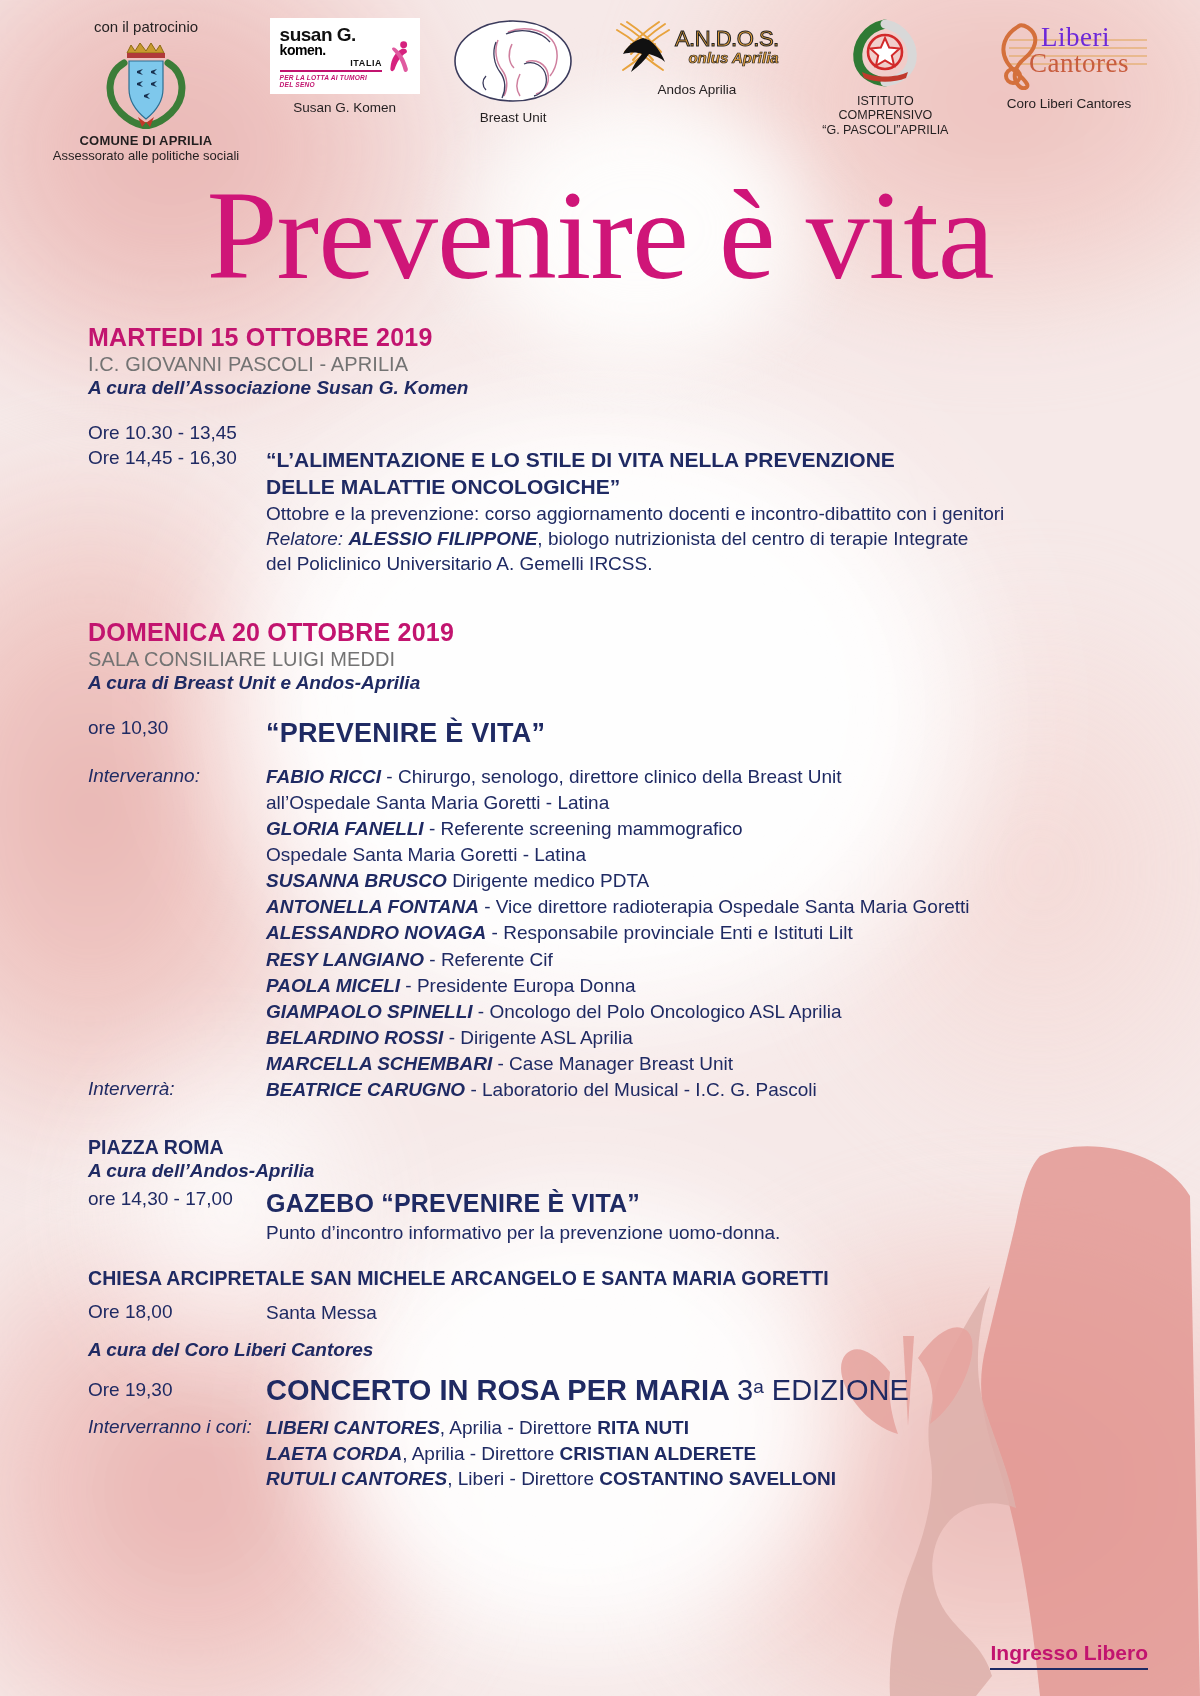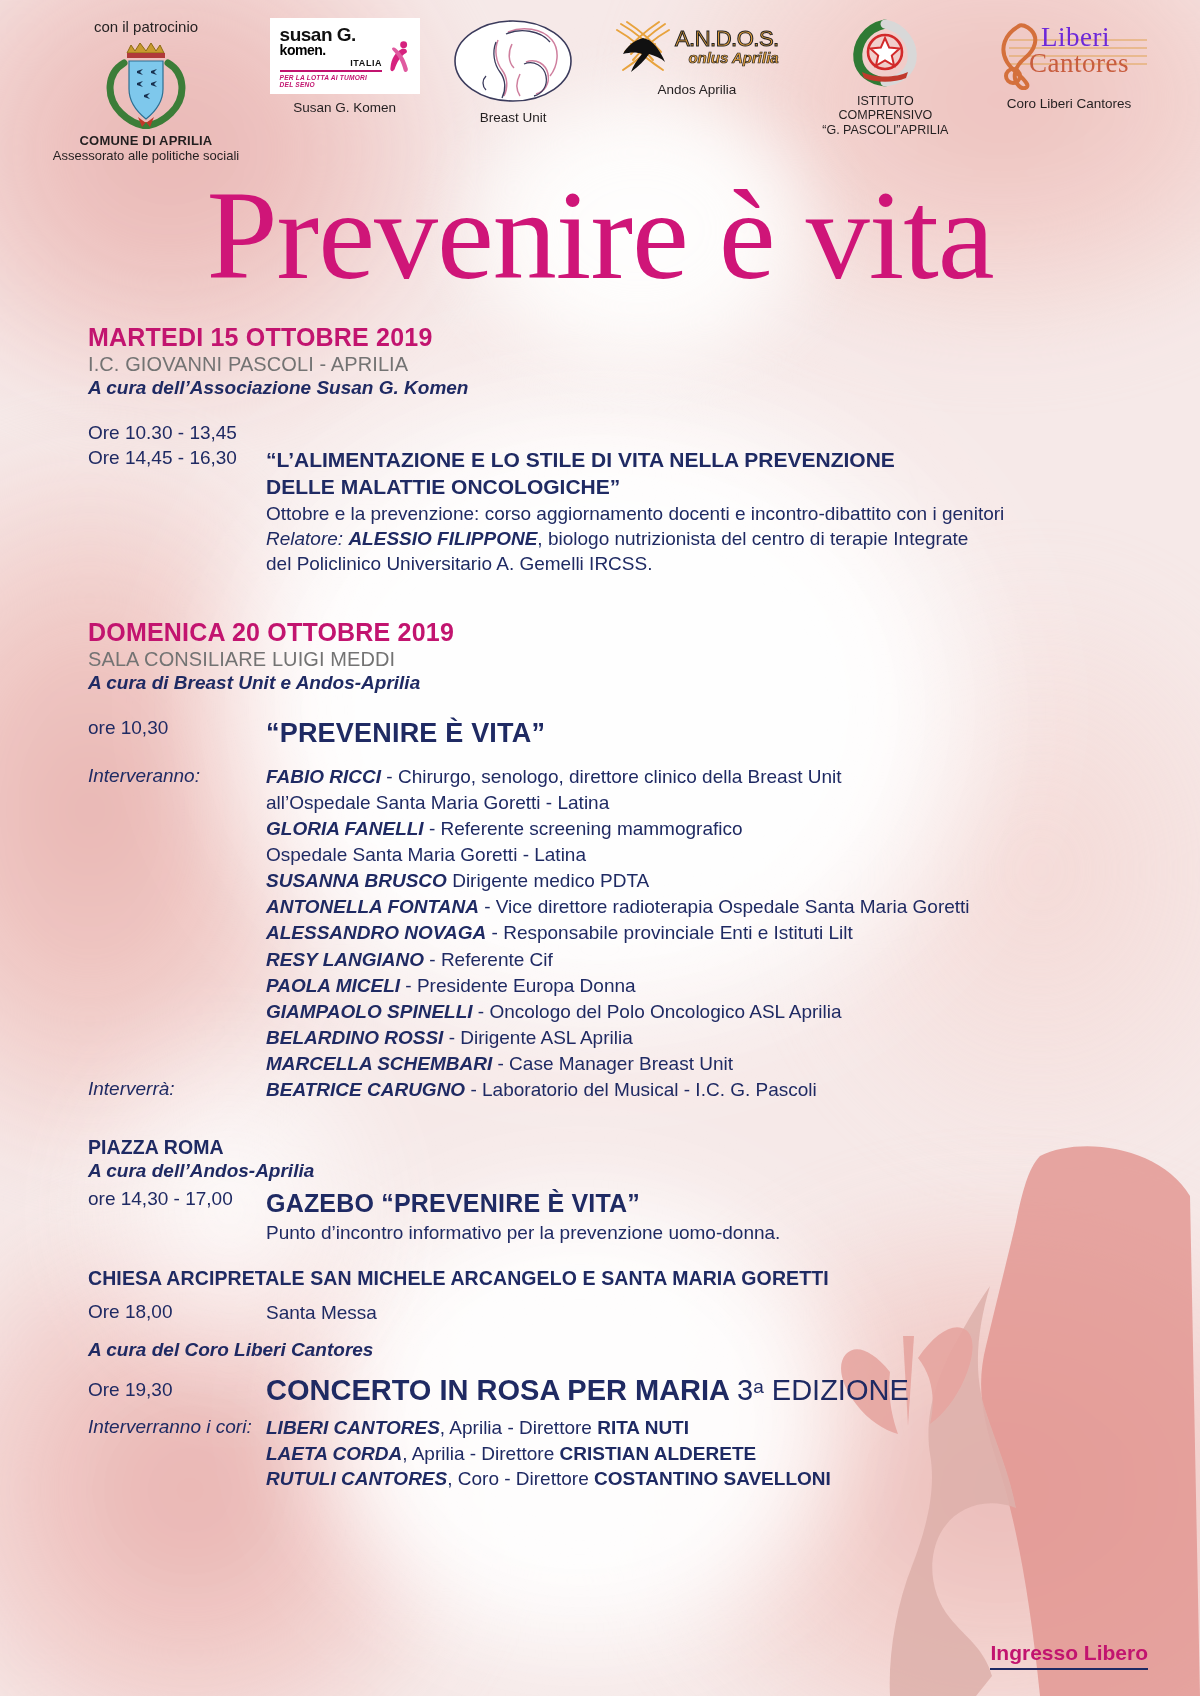--- a/index.html
+++ b/index.html
@@ -330,21 +330,21 @@
       <div class="row" style="margin-top:10px;align-items:center;">
         <div class="time">Ore 19,30</div>
         <div class="body"><span style="font-size:29px;font-weight:bold;">CONCERTO IN ROSA PER MARIA </span><span style="font-size:29px;">3</span><span class="sup" style="font-size:19px;">a</span><span style="font-size:29px;"> EDIZIONE</span></div>
       </div>
 
       <div class="row" style="margin-top:6px;">
         <div class="time ital">Interverranno i cori:</div>
         <div class="body">
           <div><span class="bi">LIBERI CANTORES</span><span>, Aprilia - Direttore </span><span class="b">RITA NUTI</span></div>
           <div><span class="bi">LAETA CORDA</span><span>, Aprilia - Direttore </span><span class="b">CRISTIAN ALDERETE</span></div>
-          <div><span class="bi">RUTULI CANTORES</span><span>, Coro - Direttore </span><span class="b">COSTANTINO SAVELLONI</span></div>
+          <div><span class="bi">RUTULI CANTORES</span><span>, Liberi - Direttore </span><span class="b">COSTANTINO SAVELLONI</span></div>
         </div>
       </div>
     </div>
   </div>
 
   <div id="ingresso">Ingresso Libero</div>
 
 </div>
 
 </body></html>

